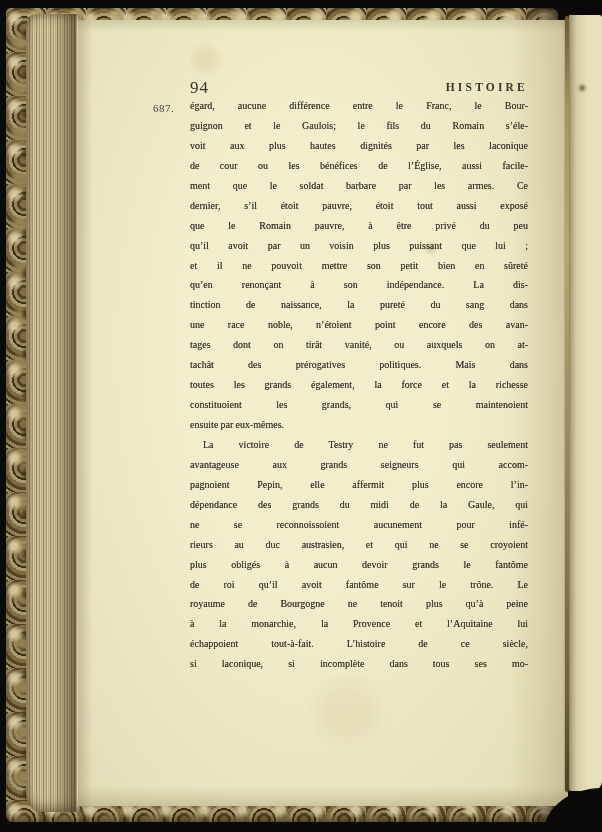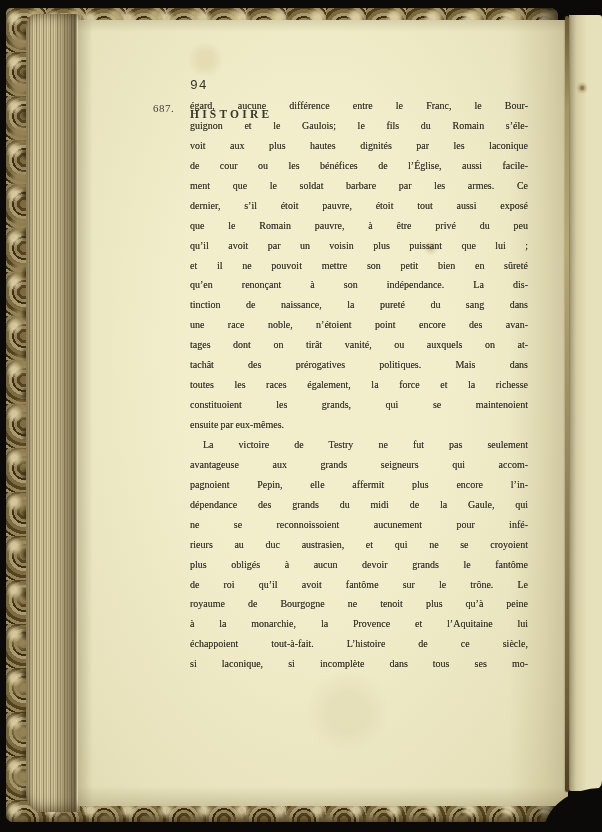--- a/index.html
+++ b/index.html
@@ -79,24 +79,24 @@
     position:absolute;right:0;bottom:0;width:58px;height:44px;
     background:#0b0a08;border-radius:100% 0 0 0;
   }
 
   
   .margin-note{
     position:absolute;left:75px;top:82px;
     font-size:11px;color:#45413a;letter-spacing:.5px;
   }
   .header{position:absolute;left:112px;top:58px;width:338px;height:20px;color:#36332b;}
-  .pagenum{position:absolute;left:0;top:0;font-size:13px;letter-spacing:1px;font-family:Liberation Mono, monospace;}
+  .pagenum{position:absolute;left:0;top:0;font-size:17px;letter-spacing:1px;}
   .running{
-    position:absolute;left:0;right:0;top:3px;text-align:left;
-    font-size:11.5px;letter-spacing:3.2px;font-weight:bold;color:#3a362e;margin-top:27px;
+    position:absolute;left:0;right:0;top:3px;text-align:right;
+    font-size:11.5px;letter-spacing:3.2px;font-weight:bold;color:#3a362e;
   }
   .text{
     position:absolute;left:112px;top:76px;width:338px;
     font-size:10px;line-height:19.95px;color:#36332b;
     text-shadow:0 0 .5px rgba(54,50,40,.65);
   }
   .ln{height:19.95px;overflow:hidden;text-align:justify;text-align-last:justify;word-spacing:-.3px;}
   .ln.end{text-align-last:left;}
   .ln.indent{text-indent:13px;}
 </style>
@@ -122,21 +122,21 @@
       <div class="ln">ment que le soldat barbare par les armes. Ce</div>
       <div class="ln">dernier, s’il étoit pauvre, étoit tout aussi exposé</div>
       <div class="ln">que le Romain pauvre, à être privé du peu</div>
       <div class="ln">qu’il avoit par un voisin plus puissant que lui ;</div>
       <div class="ln">et il ne pouvoit mettre son petit bien en sûreté</div>
       <div class="ln">qu’en renonçant à son indépendance. La dis-</div>
       <div class="ln">tinction de naissance, la pureté du sang dans</div>
       <div class="ln">une race noble, n’étoient point encore des avan-</div>
       <div class="ln">tages dont on tirât vanité, ou auxquels on at-</div>
       <div class="ln">tachât des prérogatives politiques. Mais dans</div>
-      <div class="ln">toutes les races également, la force et la richesse</div>
+      <div class="ln">toutes les grands également, la force et la richesse</div>
       <div class="ln">constituoient les grands, qui se maintenoient</div>
       <div class="ln end">ensuite par eux-mêmes.</div>
       <div class="ln indent">La victoire de Testry ne fut pas seulement</div>
       <div class="ln">avantageuse aux grands seigneurs qui accom-</div>
       <div class="ln">pagnoient Pepin, elle affermit plus encore l’in-</div>
       <div class="ln">dépendance des grands du midi de la Gaule, qui</div>
       <div class="ln">ne se reconnoissoient aucunement pour infé-</div>
       <div class="ln">rieurs au duc austrasien, et qui ne se croyoient</div>
       <div class="ln">plus obligés à aucun devoir grands le fantôme</div>
       <div class="ln">de roi qu’il avoit fantôme sur le trône. Le</div>

